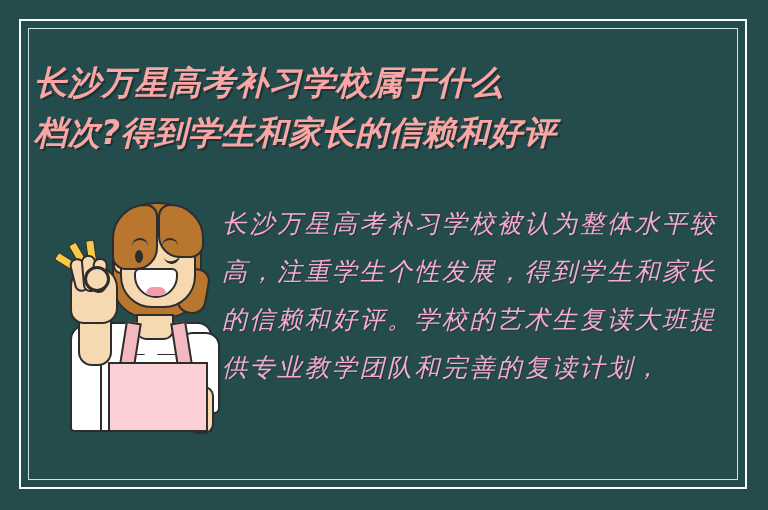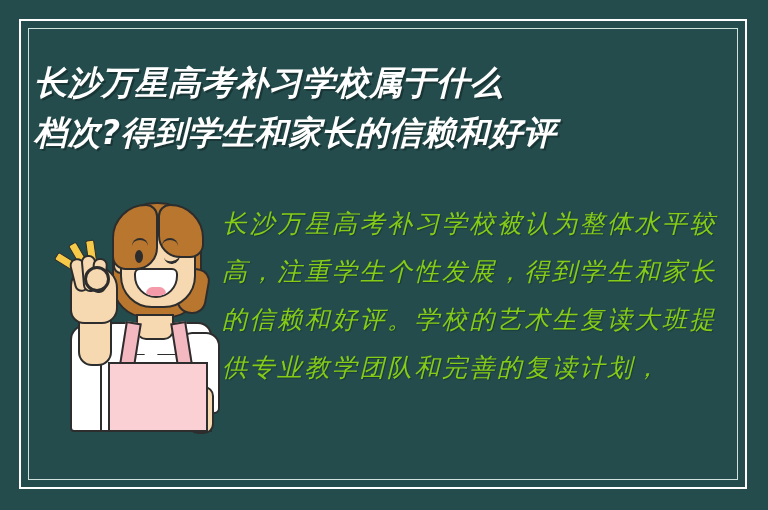--- a/index.html
+++ b/index.html
@@ -38,39 +38,39 @@
     pointer-events: none;
     opacity: .92;
   }
 
   
   .headline {
     position: absolute;
     left: 34px;
     top: 58px;
     width: 700px;
-    color: #ffffff;
+    color: #fca5a5;
     font-size: 33px;
     font-weight: bold;
     font-style: italic;
     line-height: 50px;
     letter-spacing: .5px;
     text-shadow: 2px 2px 0 rgba(0,0,0,.30);
     font-family: "DejaVu Sans", "Liberation Sans", sans-serif;
     white-space: nowrap;
   }
   .headline .hl-line { display: block; }
 
   
   .body-copy {
     position: absolute;
     left: 222px;
     top: 200px;
     width: 505px;
-    color: #84cc16;
+    color: #f9a8d4;
     font-size: 25px;
     line-height: 48px;
     letter-spacing: 2.5px;
     font-style: italic;
     font-family: "DejaVu Serif", "Liberation Serif", serif;
     text-shadow: 1px 1px 1px rgba(0,0,0,.25);
   }
 
   
   .illustration {

